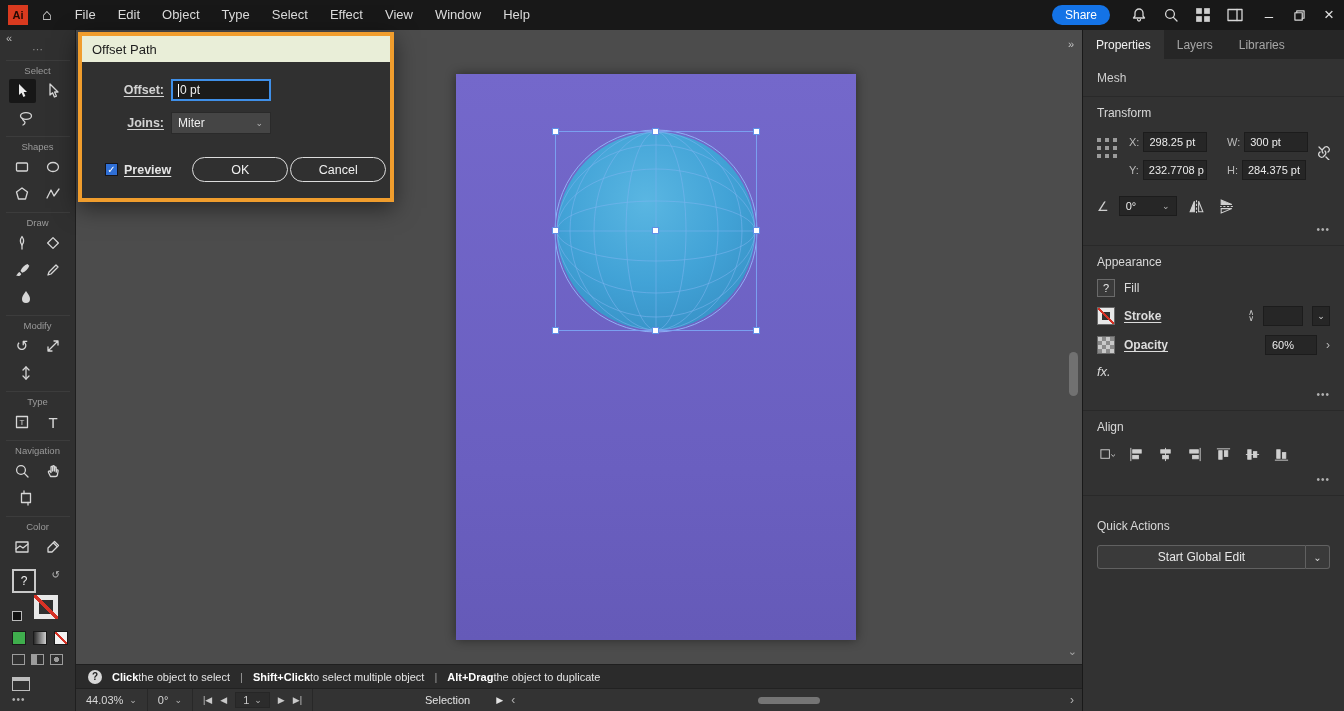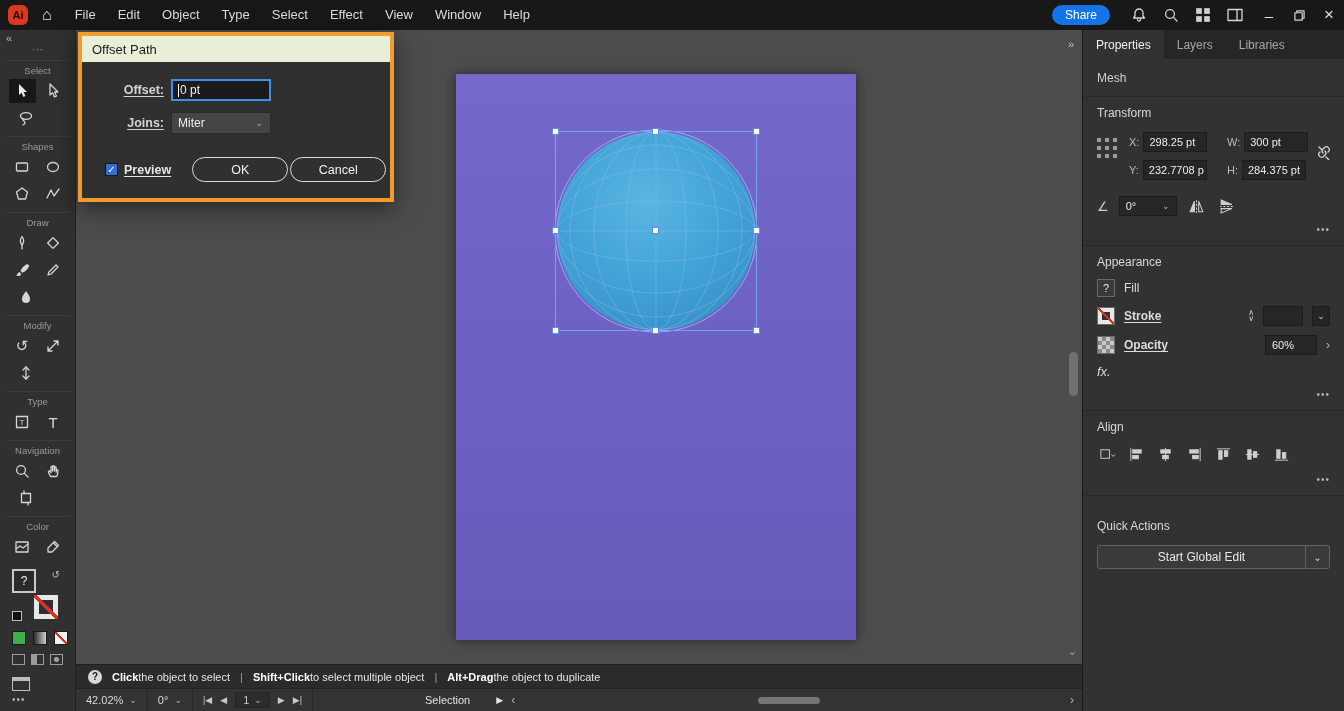--- a/index.html
+++ b/index.html
@@ -7,21 +7,21 @@
               font-family:"Liberation Sans", sans-serif; }
   .app { position:absolute; inset:0; }
   .u { text-decoration:underline; text-underline-offset:2px;font-weight:bold; }
   .isvg { width:16px; height:16px; stroke:#d6d6d6; fill:none; stroke-width:1.3; stroke-linecap:round; stroke-linejoin:round; }
   .more { color:#b0b0b0; font-size:10px; letter-spacing:1px; text-align:right; }
 
   
   .menubar { position:absolute; left:0; top:0; width:1344px; height:30px; background:#181818;
              display:flex; align-items:center; z-index:30; }
   .ai-logo { width:20px; height:20px; margin-left:8px; background:#d93a1f; color:#240a04;
-             font-weight:bold; font-size:11px; display:flex; align-items:center; justify-content:center; border-radius:6px; }
+             font-weight:bold; font-size:11px; display:flex; align-items:center; justify-content:center; border-radius:0; }
   .home-ic { color:#e6e6e6; font-size:16px; margin:0 12px 0 14px; }
   .menu-item { color:#dcdcdc; font-size:13px; padding:0 11px; line-height:30px; }
   .mb-spacer { flex:1; }
   .share-btn { background:#1473e6; color:#fff; font-size:12px; padding:3px 13px; border-radius:12px; margin-right:16px; }
   .mb-ic { width:26px; height:26px; display:flex; align-items:center; justify-content:center; margin-right:6px; }
   .win-ctl { width:30px; height:30px; display:flex; align-items:center; justify-content:center; color:#e0e0e0; font-size:15px; }
 
   
   .toolbar { position:absolute; left:0; top:30px; width:76px; height:681px; background:#303030;
              border-right:1px solid #1f1f1f; display:flex; flex-direction:column; align-items:center; z-index:10; }
@@ -467,21 +467,21 @@
     <span class="hint-sep">|</span>
     <b>Shift+Click</b>
     <span> to select multiple object</span>
     <span class="hint-sep">|</span>
     <b>Alt+Drag</b>
     <span> the object to duplicate</span>
   </div>
 
   <div class="statusbar">
     <div class="sb-item">
-      <span>42.02%</span>
+      <span>44.03%</span>
       <span class="sb-chev">⌄</span>
     </div>
     <div class="sb-item">
       <span>0°</span>
       <span class="sb-chev">⌄</span>
     </div>
     <div class="sb-nav">
       <span style="font-size:9px">|◀</span>
       <span style="font-size:9px">◀</span>
       <span class="sb-abox">

